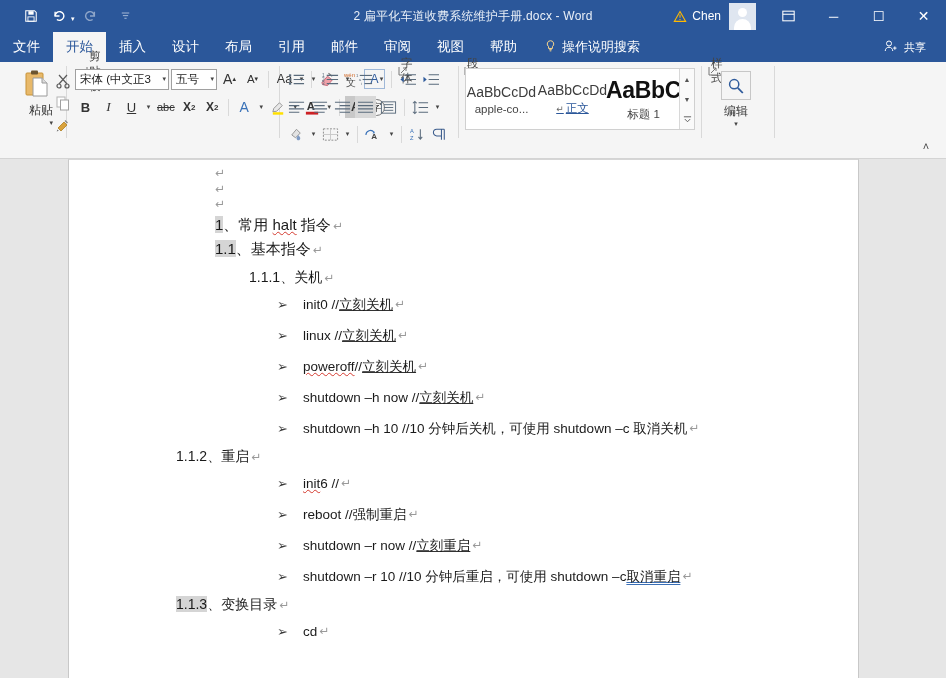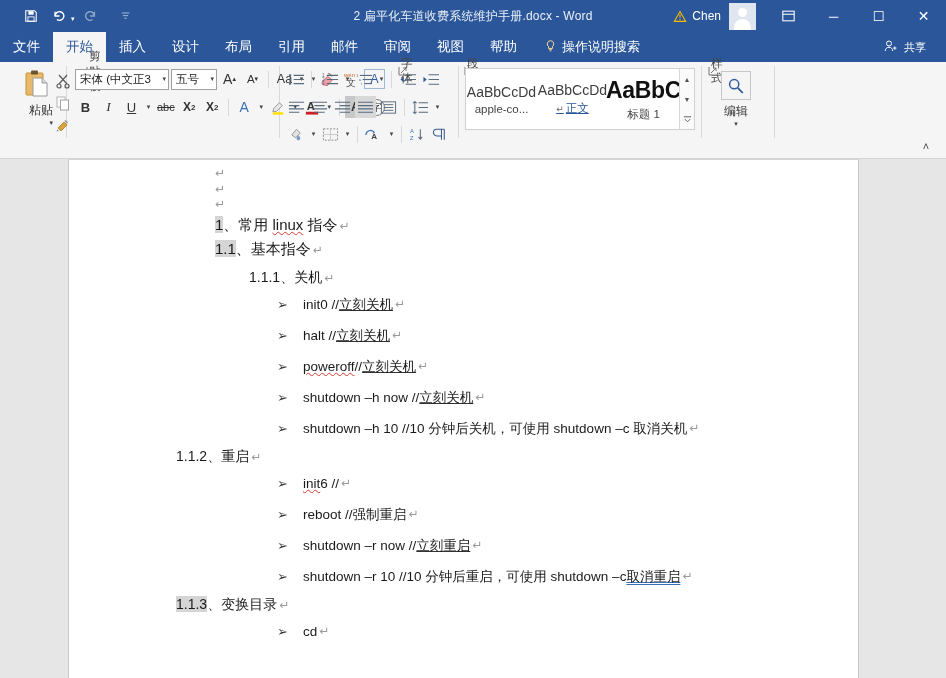--- a/index.html
+++ b/index.html
@@ -608,41 +608,41 @@
 
   <div class="docarea">
     <div class="page">
       <div class="doc-inner">
 
         <div class="empty-line line"><span class="pil">↵</span></div>
         <div class="empty-line line"><span class="pil">↵</span></div>
         <div class="empty-line line"><span class="pil">↵</span></div>
 
         <div class="line h1l">
-          <span class="h-num">1</span><span>、</span><span>常用 </span><span class="sp-red">linux</span><span> 指令</span><span class="pil">↵</span>
+          <span class="h-num">1</span><span>、</span><span>常用 </span><span class="sp-red">halt</span><span> 指令</span><span class="pil">↵</span>
         </div>
 
         <div class="line h2l">
           <span class="h-num">1.1</span><span>、</span><span>基本指令</span><span class="pil">↵</span>
         </div>
 
         <div class="line h3l" style="margin-top:4px">
           <span>1.1.1</span><span>、</span><span>关机</span><span class="pil">↵</span>
         </div>
 
         <div class="line bullet-line">
           <span class="arrow">➢</span>
             <span>init0 //</span>
             <span class="u">立刻关机</span>
             <span class="pil">↵</span>
         </div>
 
         <div class="line bullet-line">
           <span class="arrow">➢</span>
-            <span>halt //</span>
+            <span>linux //</span>
             <span class="u">立刻关机</span>
             <span class="pil">↵</span>
         </div>
 
         <div class="line bullet-line">
           <span class="arrow">➢</span>
             <span class="sp-red">poweroff</span>
             <span> //</span>
             <span class="u">立刻关机</span>
             <span class="pil">↵</span>

